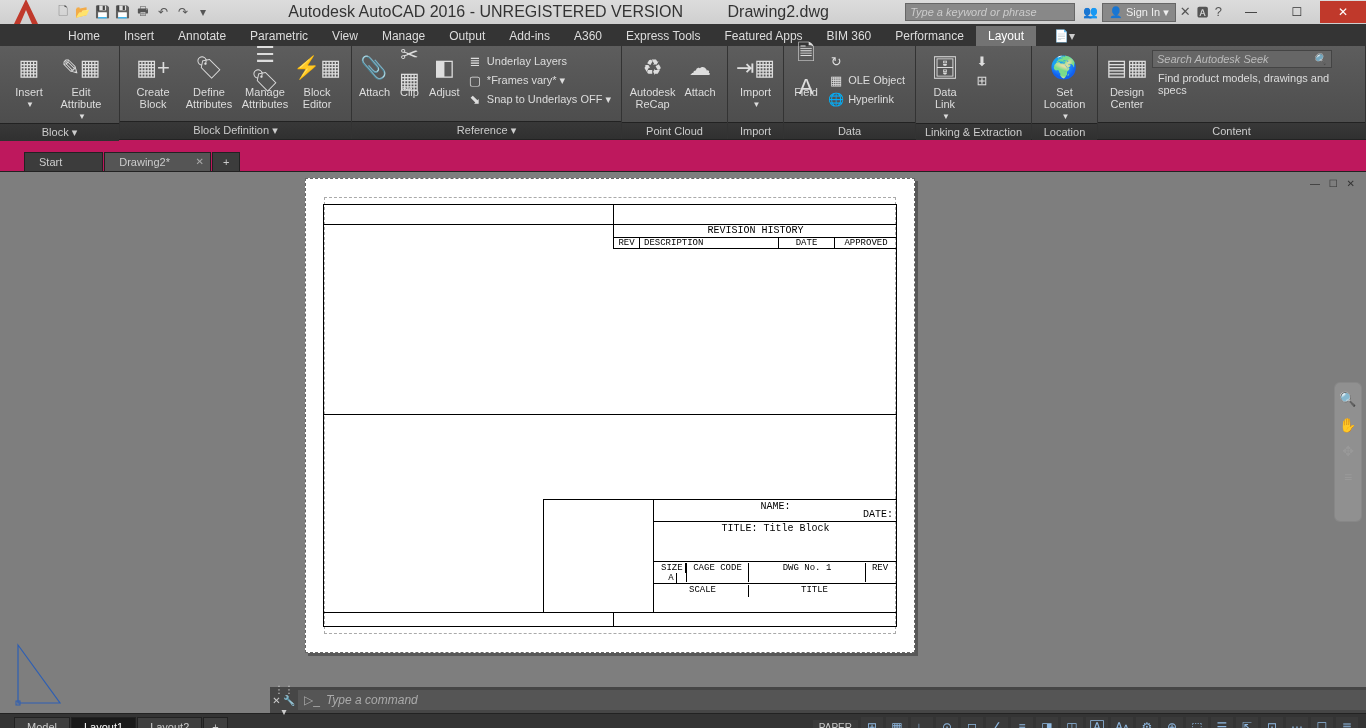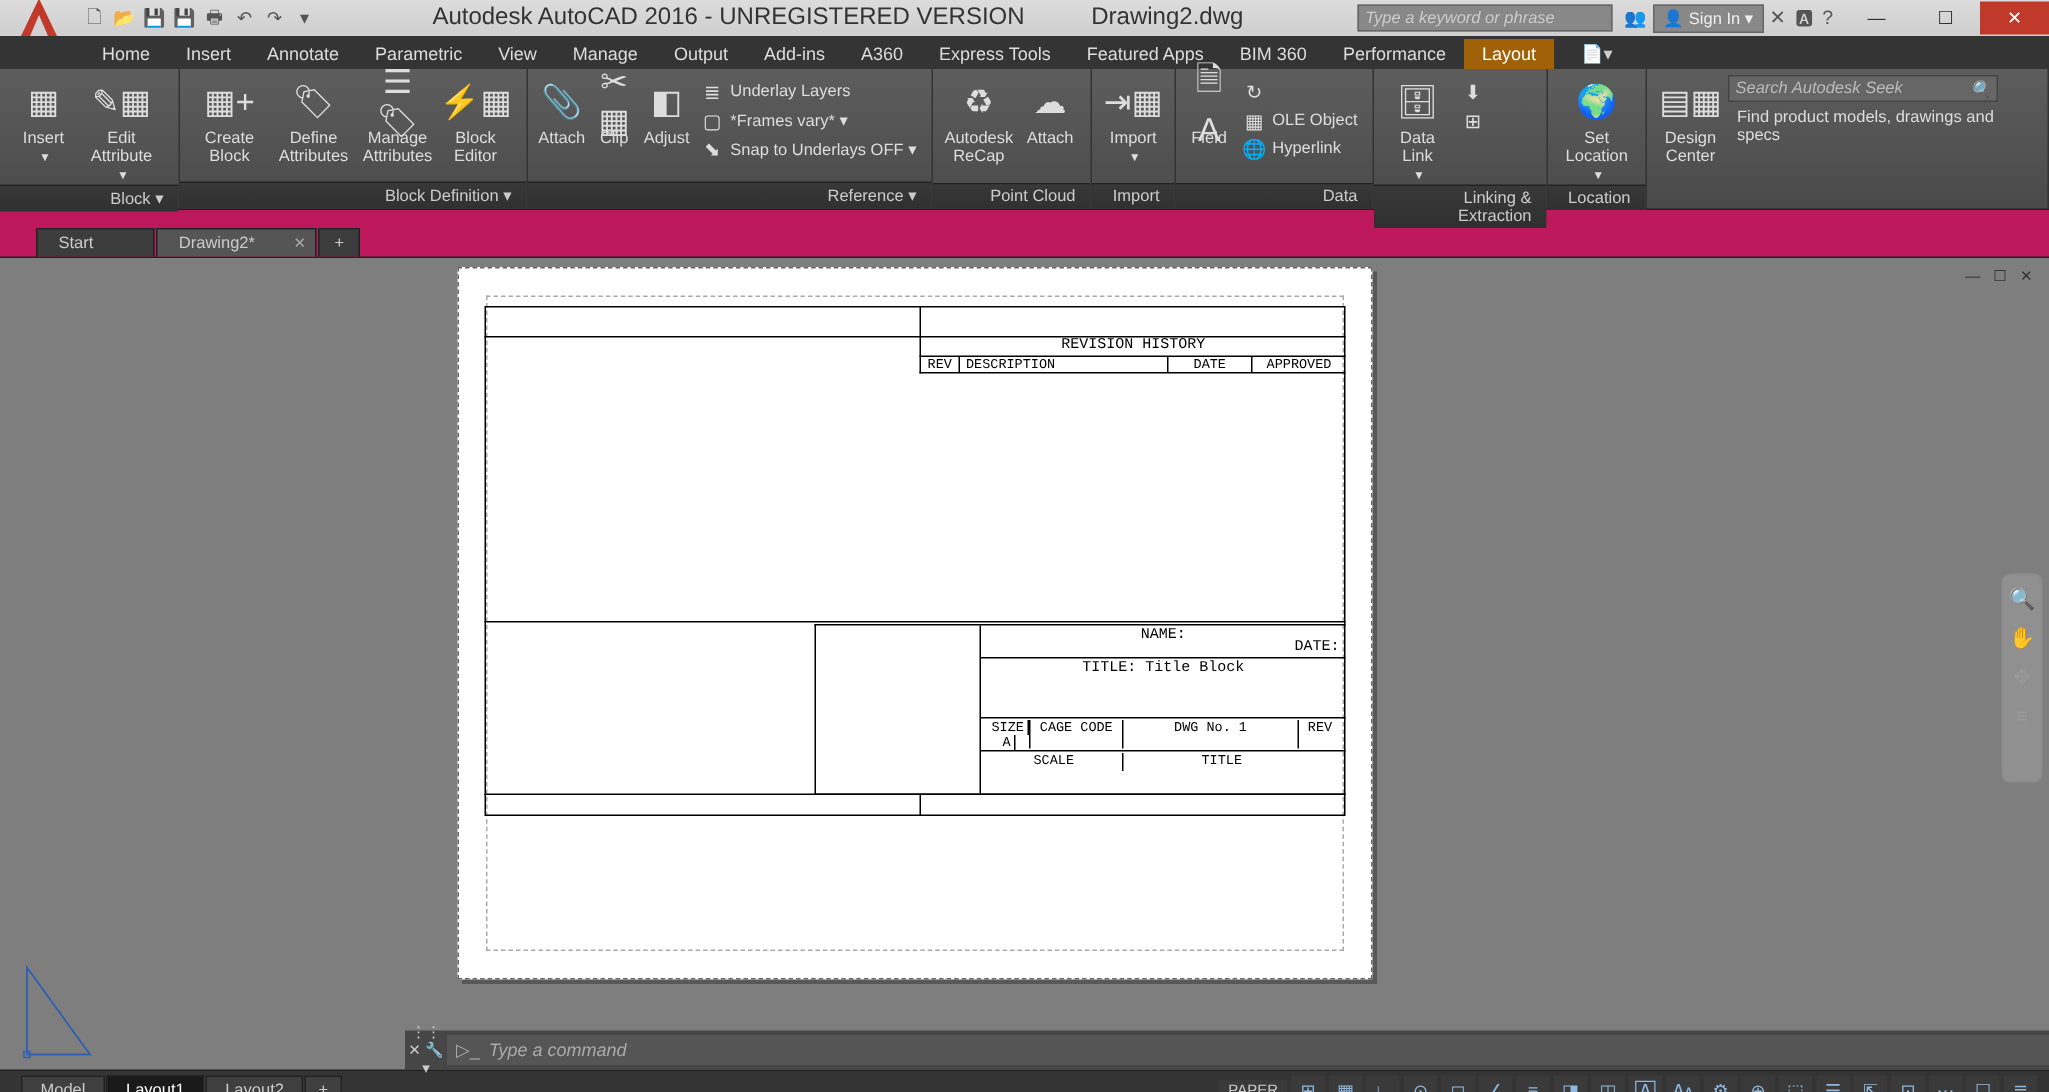--- a/index.html
+++ b/index.html
@@ -16,28 +16,28 @@
 .signin { background:#888; color:#eee; padding:2px 6px; font-size:11px; border:1px solid #666; margin-right:4px;}
 .sysbtns { display:flex; margin-left:auto;}
 .sysbtns span { width: 46px; height: 22px; display:inline-flex; align-items:center; justify-content:center; font-size:12px;}
 .sysbtns .close { background:#c0392b; color:#fff;}
 .tb-icons { display:flex; gap:6px; margin-right:6px; color:#555; font-size:13px;}
 .tb-icons span{cursor:pointer;}
 
 
 .ribbon-tabs { height: 22px; background:#343434; display:flex; align-items:flex-end; padding-left:56px; font-size:12px; }
 .ribbon-tabs .tab { color:#ddd; padding: 3px 12px; cursor:pointer; }
-.ribbon-tabs .tab.active { background:#a16207; color:#fff; }
+.ribbon-tabs .tab.active { background:#737373; color:#fff; }
 .ribbon-tabs .extra { margin-left:12px; color:#ccc; font-size:12px; padding:3px 6px;}
 
 
 .ribbon { height: 94px; background: linear-gradient(#5d5d5d,#4a4a4a); display:flex; color:#ddd; font-size:11px; border-bottom:1px solid #222;}
 .panel { border-right:1px solid #333; display:flex; flex-direction:column; justify-content:space-between;}
 .panel-row { display:flex; align-items:flex-start; padding: 4px 6px 0 6px; gap:2px;}
-.panel-title { text-align:right; font-size:11px; color:#ccc; background: linear-gradient(#383838,#303030); padding:2px 10px; border-top:1px solid #222;}
+.panel-title { text-align:center; font-size:11px; color:#ccc; background: linear-gradient(#383838,#303030); padding:2px 0; border-top:1px solid #222;}
 .big-btn { width:54px; display:flex; flex-direction:column; align-items:center; gap:2px; cursor:pointer; text-align:center; padding:2px 0;}
 .big-btn .ic { width:32px; height:32px; display:flex; align-items:center; justify-content:center; font-size:22px;}
 .big-btn .lbl { font-size:11px; line-height:12px; white-space:nowrap;}
 .big-btn.narrow{ width:46px;}
 .small-stack { display:flex; flex-direction:column; gap:1px; padding-top:2px;}
 .small-btn { display:flex; align-items:center; gap:4px; padding:1px 4px; cursor:pointer; font-size:11px; white-space:nowrap;}
 .small-btn .sic { width:16px; height:16px; display:inline-flex; align-items:center; justify-content:center; font-size:13px;}
 .dd { font-size:8px; margin-left:2px;}
 .search-seek { width:180px; height:18px; background:#666; border:1px solid #444; color:#bbb; font-style:italic; font-size:11px; padding:0 4px; display:flex; align-items:center; justify-content:space-between;}
 .seek-txt { color:#ddd; font-size:11px; padding:4px 6px 0 6px;}
@@ -46,21 +46,21 @@
 .file-tabs { height: 32px; background:#be185d; display:flex; align-items:flex-end; padding-left:24px; font-size:11px; border-bottom:1px solid #222;}
 .file-tab { padding: 3px 40px 3px 14px; color:#ccc; background:#3c3c3c; margin-right:1px; border:1px solid #222; border-bottom:none; position:relative; cursor:pointer;}
 .file-tab.active{ background:#555;}
 .file-tab .x{ position:absolute; right:6px; top:3px; font-size:10px; color:#aaa;}
 .file-tab.plus{ padding:3px 10px;}
 
 
 .canvas-wrap { height: 542px; background:#7e7e7e; position:relative; border-bottom:1px solid #222;}
 .paper { position:absolute; left:305px; top:6px; width:610px; height:475px; background:#fff; box-shadow: 3px 3px 0 rgba(0,0,0,.3); border:1px dashed #666;}
 .paper .margin { position:absolute; inset:18px; border:1px dashed #aaa;}
-.drawing { position:absolute; left:323px; top:32px; width:574px; height:340px; }
+.drawing { position:absolute; left:323px; top:32px; width:574px; height:423px; }
 .drawing * { font-family: "Courier New", monospace; font-size:10px; }
 .outer-frame{ position:absolute; inset:0; border:1.5px solid #000;}
 .vline-top{ position:absolute; left:290px; top:0; width:0; height:20px; border-left:1.5px solid #000;}
 .vline-bot{ position:absolute; left:290px; bottom:0; top:auto; width:0; height:14px; border-top:none; border-left:1.5px solid #000;}
 .hline-top{ position:absolute; left:0; right:0; top:20px; border-top:1.5px solid #000;}
 .hline-mid{ position:absolute; left:0; right:0; top:210px; border-top:1px solid #000;}
 .revhist{ position:absolute; right:0; top:20px; width:284px; }
 .revhist .h1{ text-align:center; border-bottom:1px solid #000; border-left:1.5px solid #000; font-size:10px; padding:1px 0;}
 .revhist .row{ display:flex; border-bottom:1.5px solid #000; border-left:1.5px solid #000;}
 .revhist .row span{ border-right:1px solid #000; padding:0 2px; font-size:9px; text-align:center;}
@@ -314,20 +314,21 @@
 Center</div>
         </div>
       <div style="flex:1; display:flex; flex-direction:column;">
         <div class="search-seek">
             <span>Search Autodesk Seek</span>
             <span>🔍</span>
           </div>
         <div class="seek-txt">Find product models, drawings and specs</div>
       </div>
     </div>
+    <div class="panel-title">Content</div>
   </div>
 </div>
 
 <div class="file-tabs">
   <div class="file-tab"><span>Start</span></div>
   <div class="file-tab active"><span>Drawing2*</span><span class="x">✕</span></div>
   <div class="file-tab plus">+</div>
 </div>
 
 <div class="canvas-wrap">

